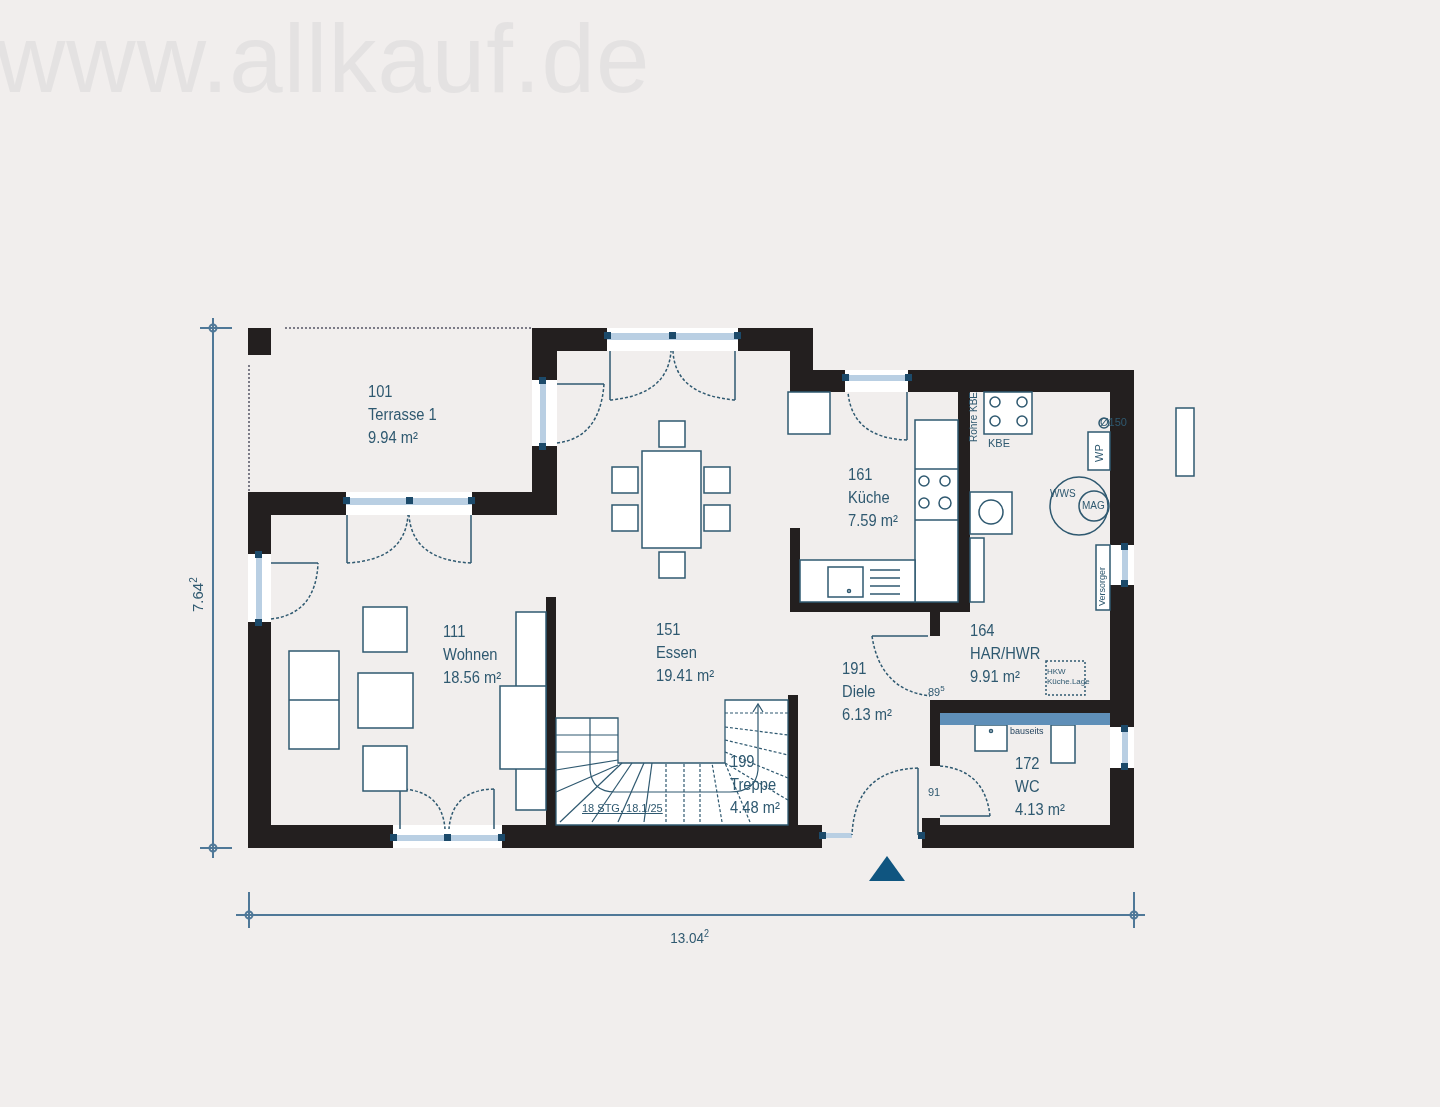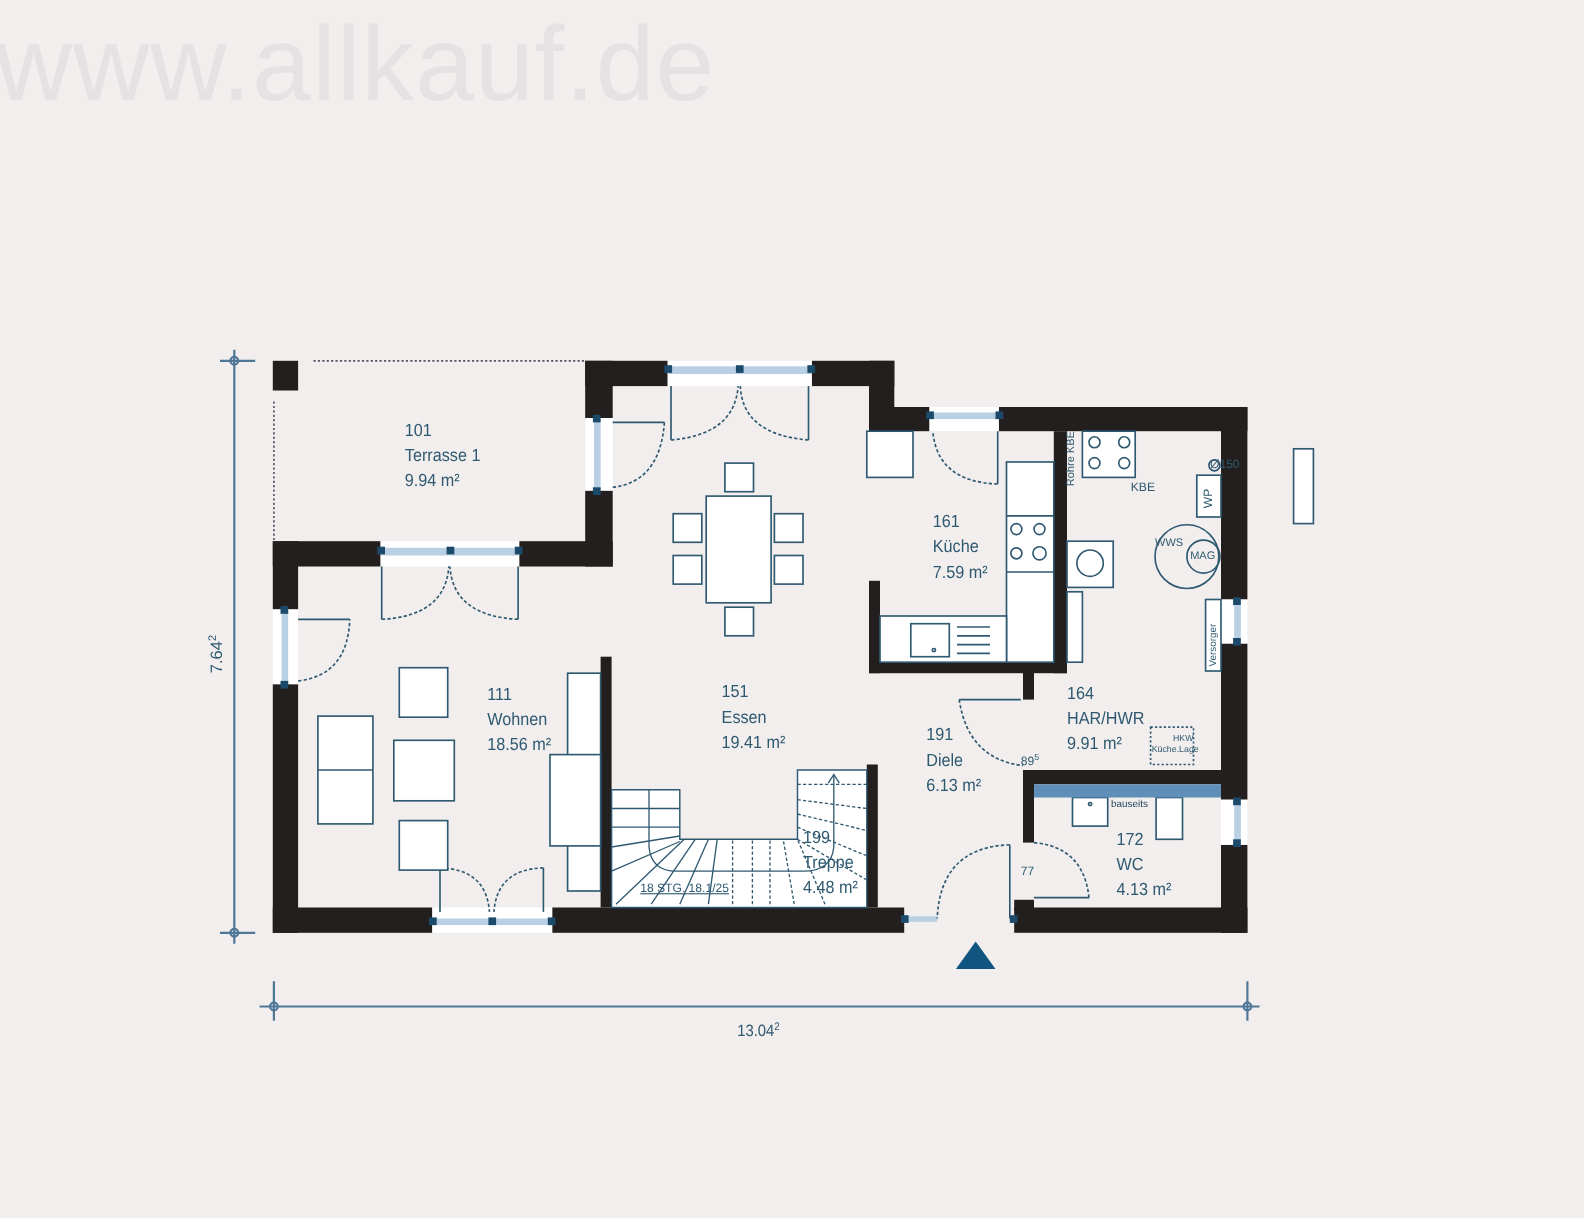--- a/index.html
+++ b/index.html
@@ -16,21 +16,21 @@
     line-height: 110px; white-space: nowrap;
   }
   svg.plan { position: absolute; left: 0; top: 0; }
   .lbl {
     position: absolute; color: #2f5970;
     font-family: "Liberation Sans", sans-serif;
     font-size: 16px; line-height: 23px; white-space: nowrap;
     transform: scaleX(0.92); transform-origin: left top;
   }
   .small { position: absolute; color: #2f5970; font-size: 11px; white-space: nowrap; font-family: "Liberation Sans", sans-serif; }
-  .tiny { position: absolute; color: #2f5970; font-size: 8px; white-space: nowrap; text-align: right; line-height: 10px; font-family: "Liberation Sans", sans-serif; }
+  .tiny { position: absolute; color: #2f5970; font-size: 8px; white-space: nowrap; text-align: left; line-height: 10px; font-family: "Liberation Sans", sans-serif; }
   .dim { position: absolute; color: #2f5970; font-size: 15px; white-space: nowrap; font-family: "Liberation Sans", sans-serif; transform: scaleX(0.9); }
   .dim sup { font-size: 10px; }
   .vert { transform: rotate(-90deg); transform-origin: left top; }
 </style>
 </head>
 <body>
 
 <div class="watermark">www.allkauf.de</div>
 
 <svg class="plan" width="1440" height="1107" viewBox="0 0 1440 1107">
@@ -294,28 +294,28 @@
   <div>4.13 m²</div>
 </div>
 <div class="lbl" style="left:730px; top:750px;">
   <div>199</div>
   <div>Treppe</div>
   <div>4.48 m²</div>
 </div>
 
 <div class="small" style="left:582px; top:802px;text-decoration:underline;">18 STG. 18.1/25</div>
 <div class="small vert" style="left:968px; top:442px; font-size:10px;">Rohre KBE</div>
-<div class="small" style="left:1028px; top:437px;">KBE</div>
+<div class="small" style="left:988px; top:437px;">KBE</div>
 <div class="small" style="left:1068px; top:416px;margin-left:32px;">Ø150</div>
 <div class="small vert" style="left:1093px; top:462px;">WP</div>
 <div class="small" style="left:1050px; top:488px; font-size:10px;">WWS</div>
 <div class="small" style="left:1082px; top:500px; font-size:10px;">MAG</div>
 <div class="small vert" style="left:1097px; top:606px; font-size:9px;">Versorger</div>
 <div class="tiny" style="left:1047px; top:667px; width:38px;">
   <div>HKW</div>
   <div>Küche.Lage</div>
 </div>
 <div class="small" style="left:1010px; top:713px; font-size:9px; color:#1f3f5a;margin-top:13px;">bauseits</div>
 <div class="small" style="left:928px; top:656px;margin-top:28px;"><span>89</span><sup style="font-size:8px;">5</sup></div>
-<div class="small" style="left:928px; top:786px;">77</div>
+<div class="small" style="left:928px; top:786px;">91</div>
 
 <div class="dim" style="left:668px; top:928px;"><span>13.04</span><sup>2</sup></div>
 <div class="dim vert" style="left:188px; top:612px;"><span>7.64</span><sup>2</sup></div>
 
 </body></html>

